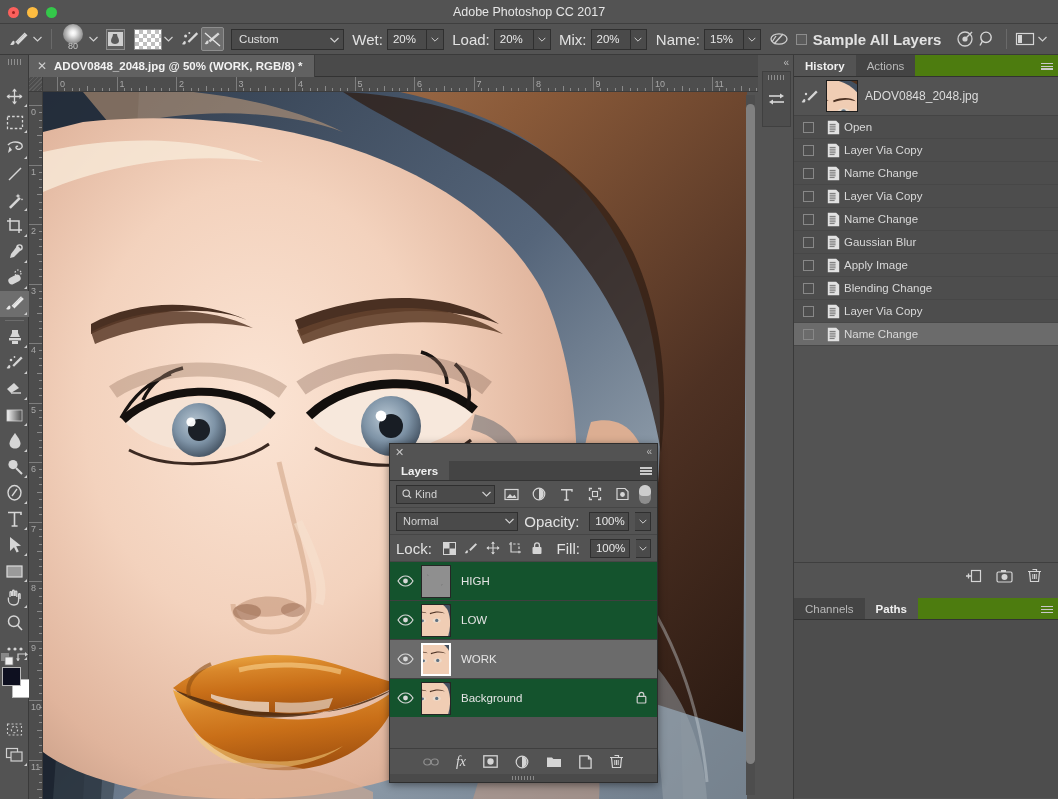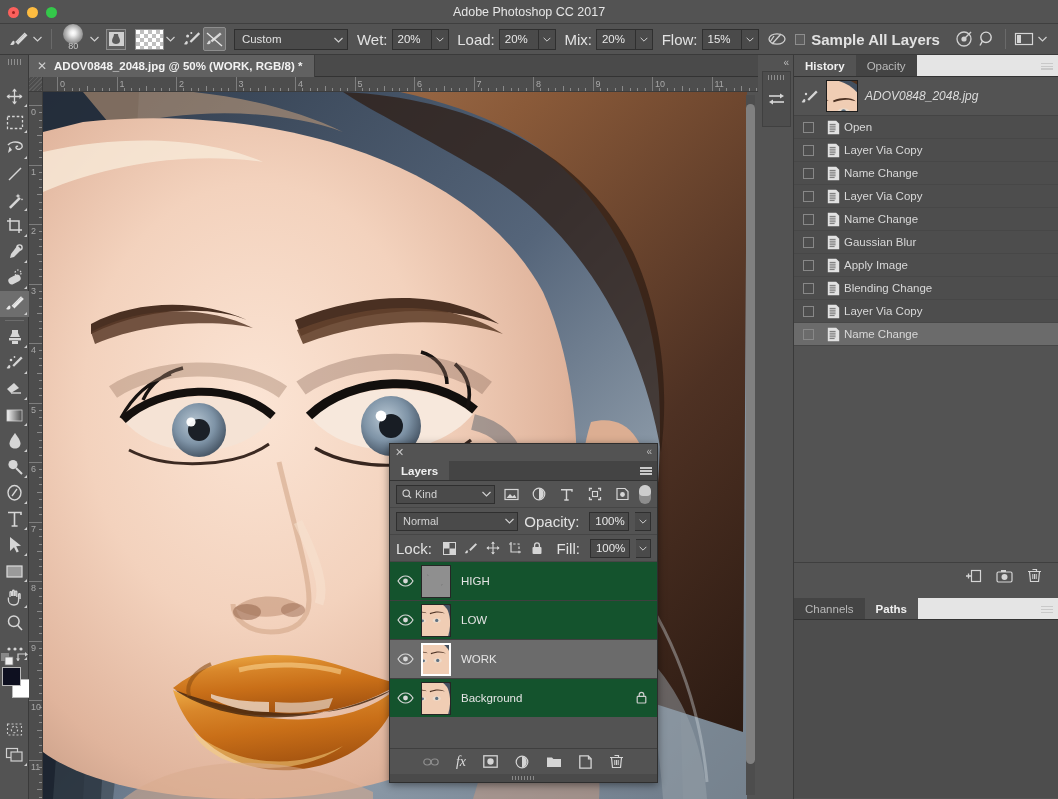--- a/index.html
+++ b/index.html
@@ -190,38 +190,38 @@
   }
   .mini-grip {
     position:absolute; left:5px; top:3px; width:16px; height:5px;
     background-image: repeating-linear-gradient(90deg,#8f8f8f 0 1px, transparent 1px 3px);
   }
 
   .panel-group {
     position:absolute; left:36px; width:264px; background:#535353;
   }
   .panel-tabs {
-    height:22px; background:#e5e5e5; display:flex; align-items:stretch;
+    height:22px; background:#4d7c0f; display:flex; align-items:stretch;
     border-bottom:1px solid #333;
   }
   .ptab {
     padding:0 11px; display:flex; align-items:center; font-size:11.5px;
     color:#b9b9b9; cursor:pointer; background:#444444;
   }
   .ptab.active { background:#535353; color:#f0f0f0; font-weight:bold; }
   .panel-menu {
     margin-left:auto; width:22px; display:flex; align-items:center; justify-content:center;
     cursor:pointer;
   }
   .hamb { width:12px; height:8px; background-image: repeating-linear-gradient(0deg,#c9c9c9 0 1.5px, transparent 1.5px 3px); }
 
   
   .hist-head {
     height:39px; background:#535353; border-bottom:1px solid #444;
-    display:flex; align-items:center; padding-left:6px; gap:7px;font-style:italic;
+    display:flex; align-items:center; padding-left:6px; gap:7px;
   }
   .hist-thumb {
     width:32px; height:32px; overflow:hidden; border:1px solid #1d1d1d; position:relative;
   }
   .hist-thumb .portrait-mini { position:absolute; left:-22px; top:-6px; width:78px; height:78px; }
   .hist-name { font-size:12px; color:#dcdcdc; }
   .hist-row {
     height:23px; display:flex; align-items:center; gap:0;
     border-bottom:1px solid #474747; cursor:pointer;
   }
@@ -417,21 +417,21 @@
     <div style="width:9px"></div>
     <span class="lbl-text">Mix:</span>
     <div class="num-field">20%</div>
     <div class="num-stepper">
       <svg width="8" height="5" viewBox="0 0 9 6">
           <path d="M0.5 1 4.5 5 8.5 1" stroke="#cfcfcf" stroke-width="1.2" fill="none"></path>
         </svg>
     </div>
 
     <div style="width:9px"></div>
-    <span class="lbl-text">Flow:</span>
+    <span class="lbl-text">Name:</span>
     <div class="num-field">15%</div>
     <div class="num-stepper">
       <svg width="8" height="5" viewBox="0 0 9 6">
           <path d="M0.5 1 4.5 5 8.5 1" stroke="#cfcfcf" stroke-width="1.2" fill="none"></path>
         </svg>
     </div>
 
     <div style="width:7px"></div>
     <div class="icon-btn">
       <svg width="20" height="18" viewBox="0 0 20 18">
@@ -1046,21 +1046,21 @@
           <path d="M6 12h11" stroke="#d6d6d6" stroke-width="1.6"></path>
           <path d="M13 3.4 17 6l-4 2.6z" fill="#d6d6d6"></path>
           <path d="M6 9.4 2 12l4 2.6z" fill="#d6d6d6"></path>
         </svg>
       </div>
     </div>
 
     <div class="panel-group" style="top:0; height:533px;">
       <div class="panel-tabs">
         <div class="ptab active">History</div>
-        <div class="ptab">Opacity</div>
+        <div class="ptab">Actions</div>
         <div class="panel-menu">
             <span class="hamb"></span>
           </div>
       </div>
 
       <div class="hist-head">
         <svg width="19" height="17" viewBox="0 0 19 17">
           <path d="M7.4 11.2 16 2.6l1.6 1.6L9 12.8z" fill="#d6d6d6"></path>
           <path d="M3 12c1.4-2 2.4-.9 2.4.7 0 1.3-1 1.9-2.1 1.9-1 0-1.9-.5-1.9-.5.9-.4 1-1 1.6-2.1z" fill="#d6d6d6"></path>
           <circle cx="6" cy="6" r="1.2" fill="#d6d6d6"></circle>

